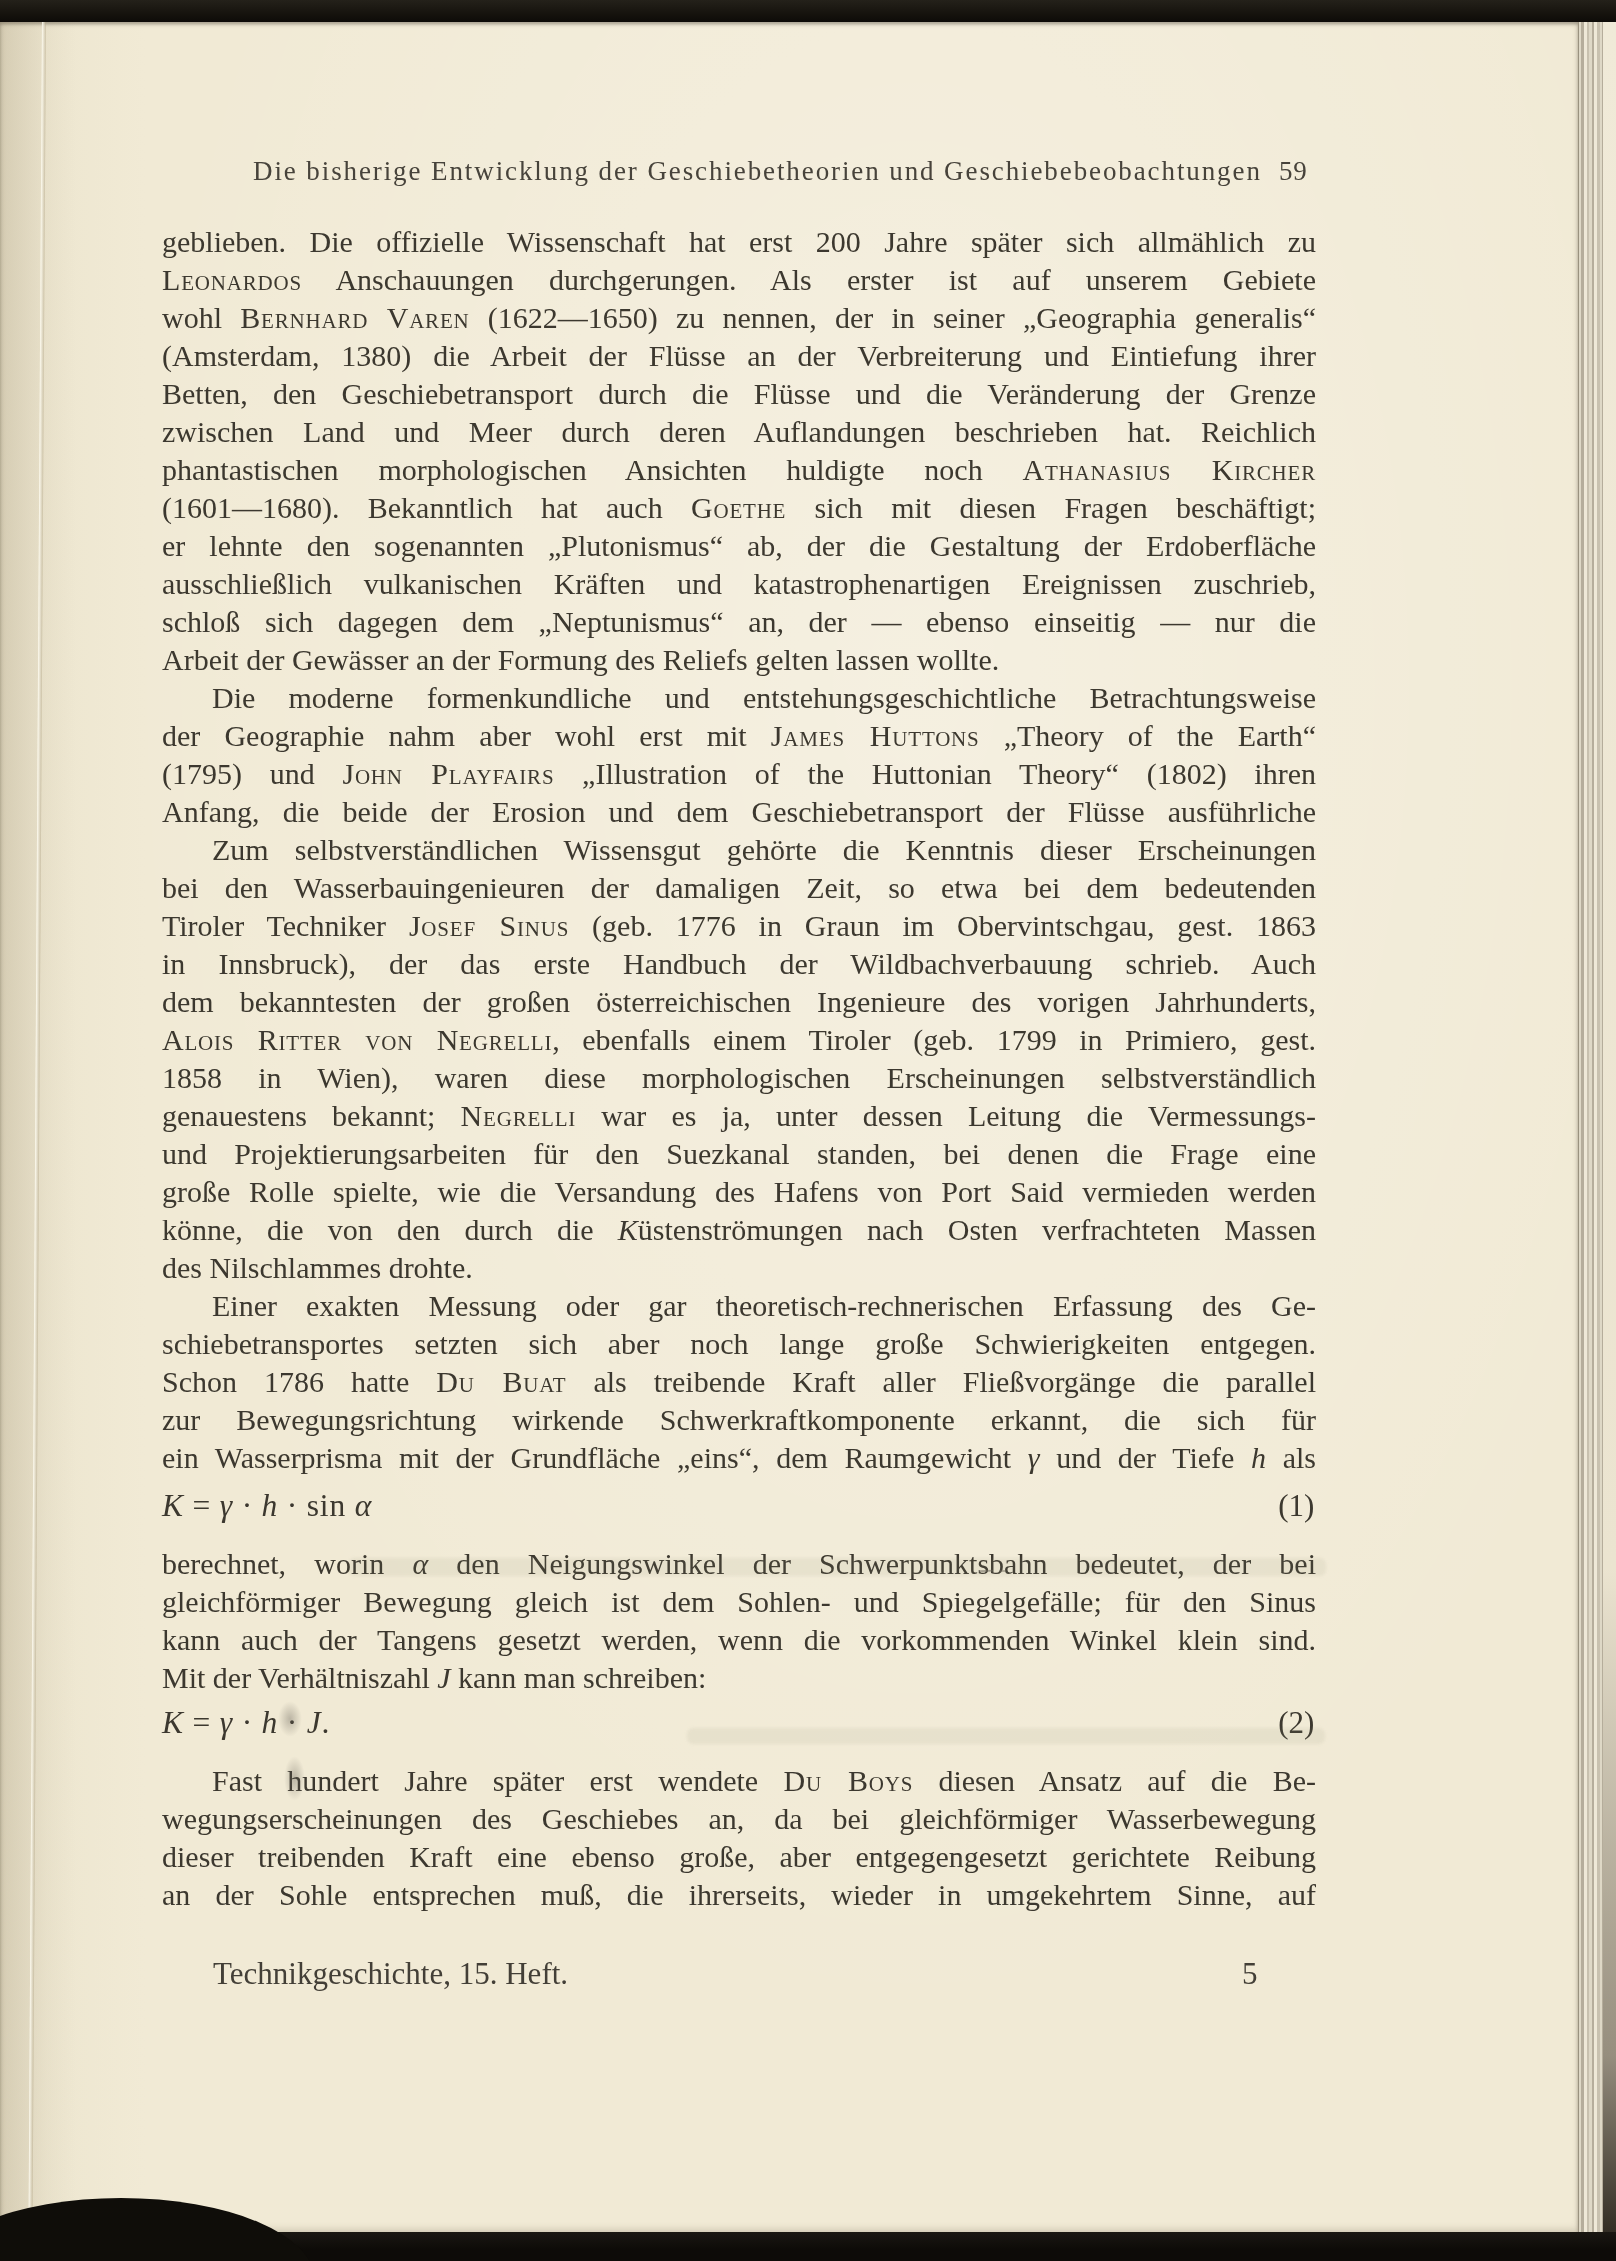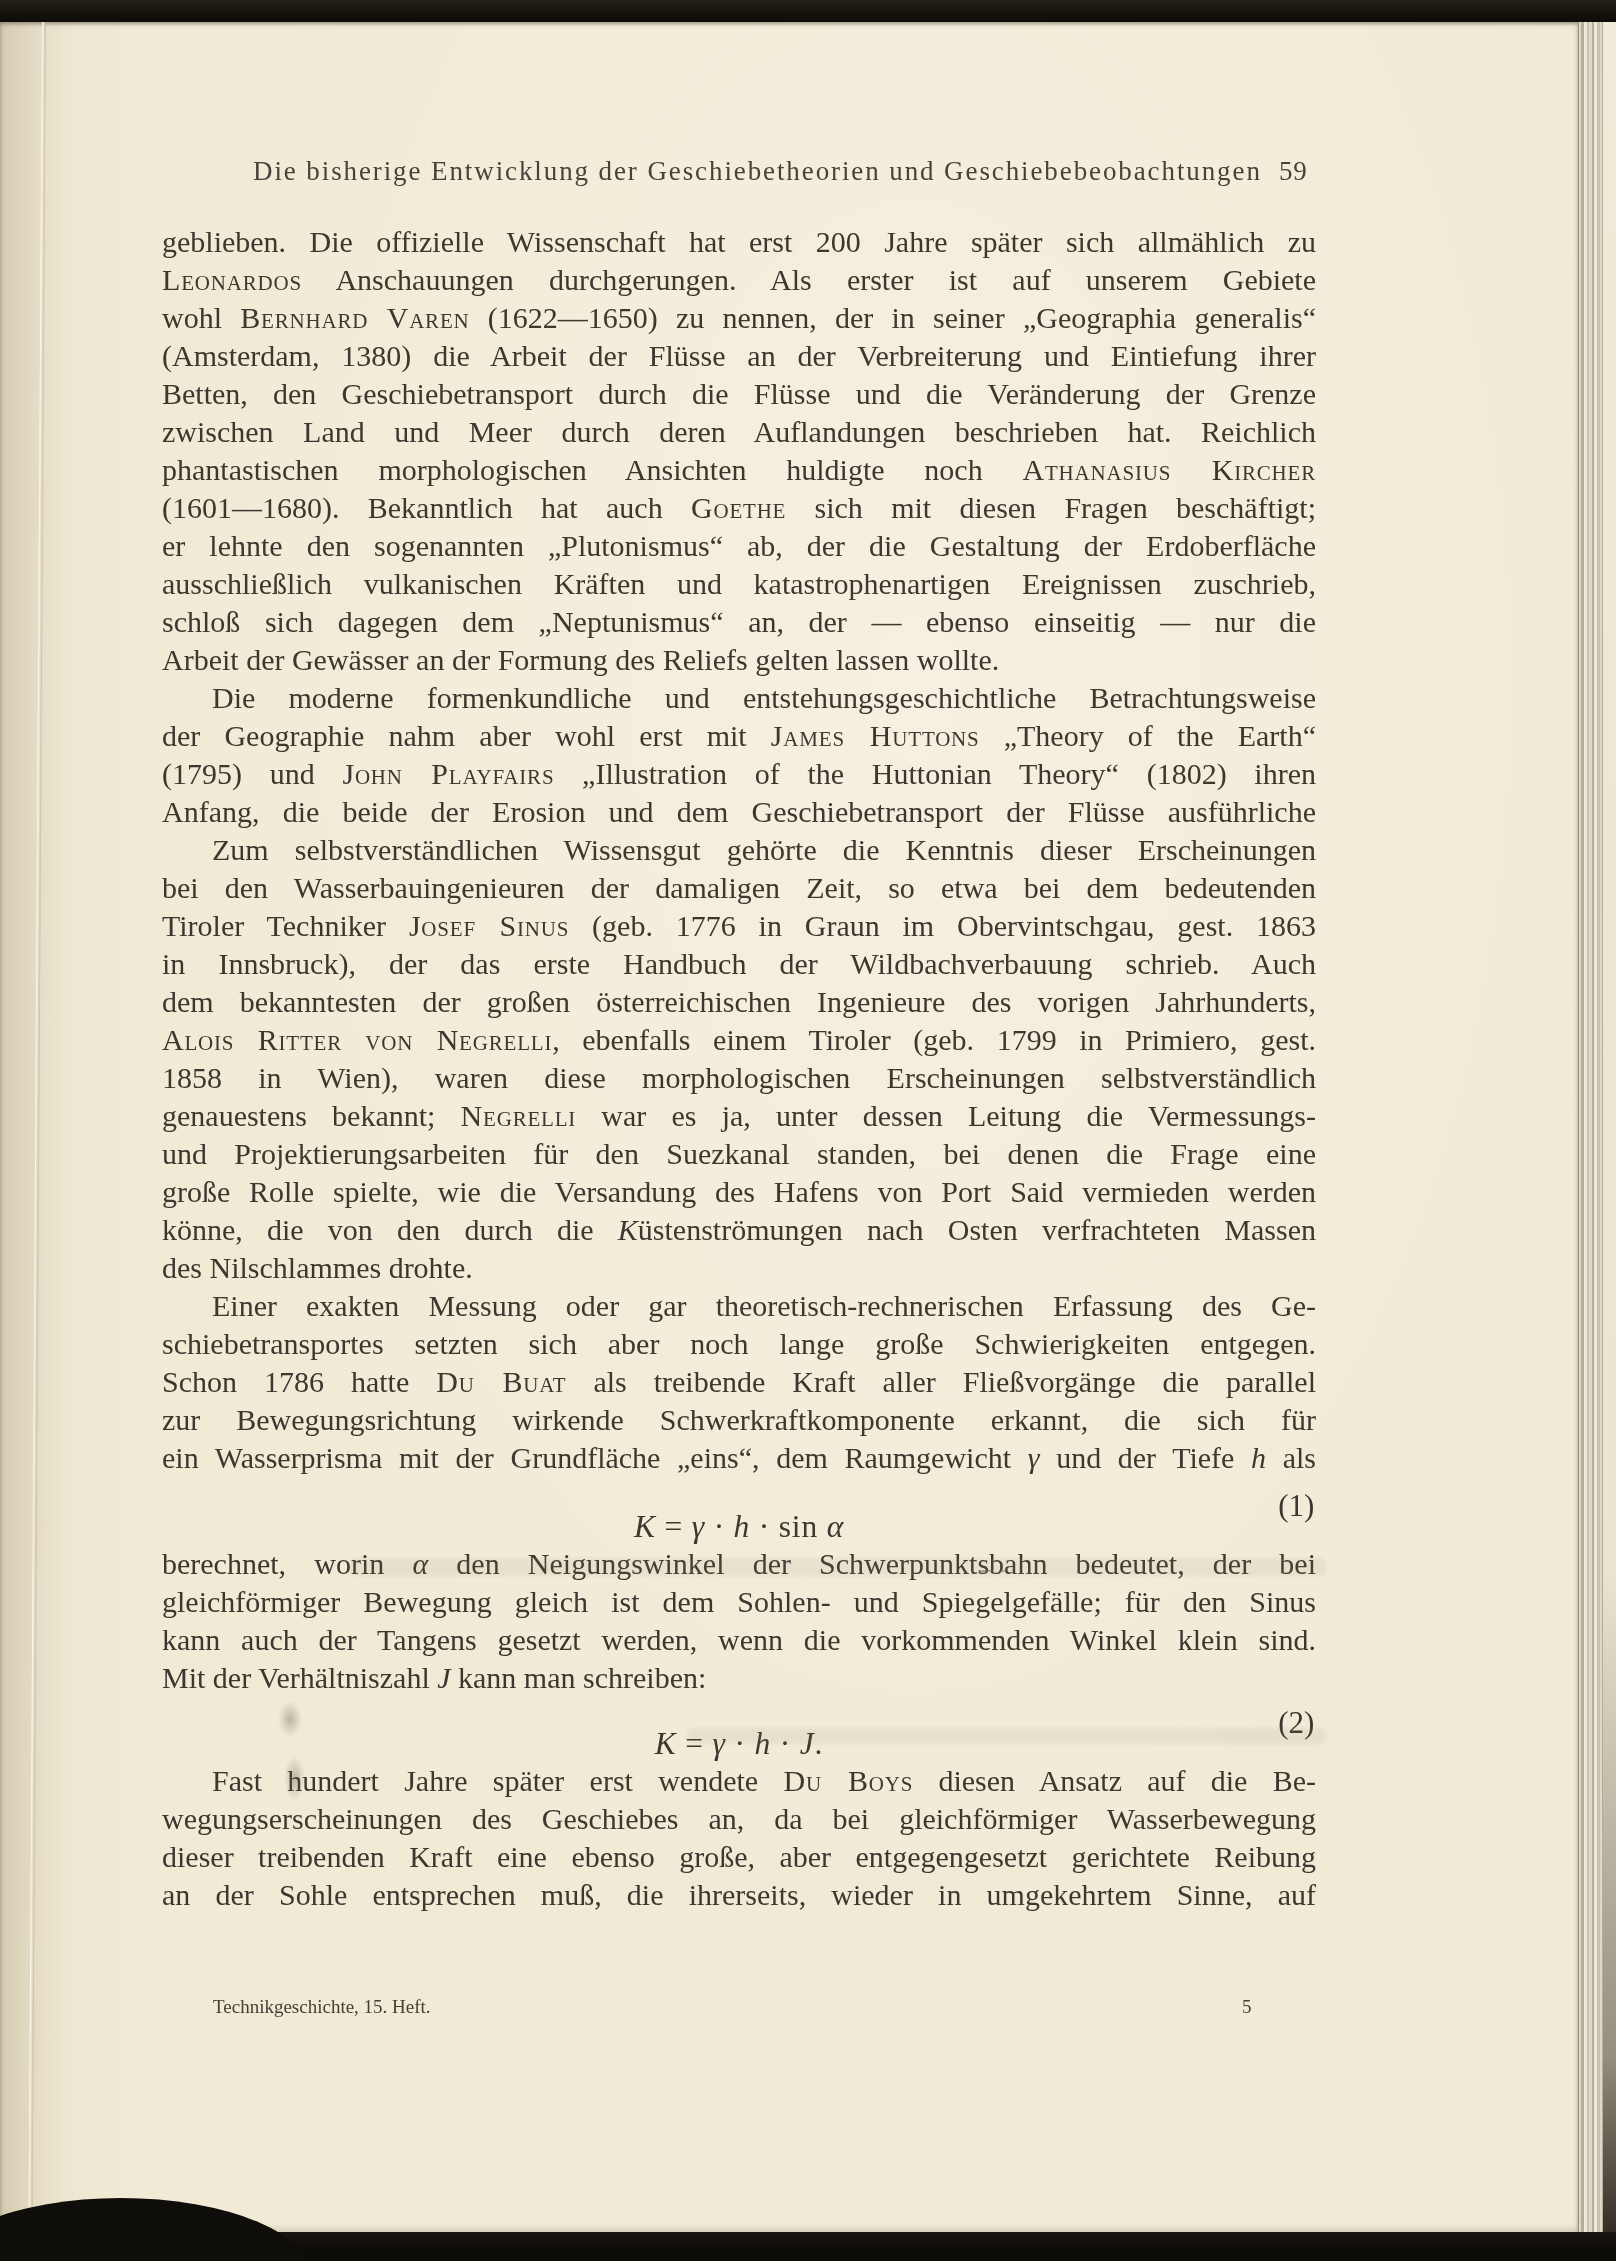--- a/index.html
+++ b/index.html
@@ -26,26 +26,26 @@
   .running-header{position:absolute;inset:0;font-size:27px;color:#47433b;}
   .rh-title{position:absolute;left:242px;top:134px;letter-spacing:1.9px;white-space:nowrap;margin-left:11px;}
   .rh-num{position:absolute;left:1279px;top:134px;letter-spacing:0.8px;}
   .body{position:absolute;left:162px;top:201px;width:1154px;font-size:30px;}
   .line{height:38px;line-height:38px;text-align:justify;text-align-last:justify;white-space:normal;}
   .line.end{text-align-last:left;}
   .line.ind{text-indent:50px;}
   .sc{font-variant:small-caps;letter-spacing:0.8px;}
   .formula{position:relative;height:68px;}
   .formula.f2{height:65px;}
-  .formula .fb{position:absolute;left:0;right:0;top:11.3px;text-align:center;
-               font-size:31.5px;line-height:36px;letter-spacing:0.8px;margin-top:21px;}
+  .formula .fb{position:absolute;left:0;right:0;top:11.3px;
+               font-size:31.5px;line-height:36px;letter-spacing:0.8px;}
   .formula.f2 .fb{top:8px;}
   .formula .fn{position:absolute;right:1.6px;top:11.3px;font-size:31px;line-height:36px;}
   .formula.f2 .fn{top:8px;}
-  .footer{position:absolute;left:0;top:1974px;width:1578px;height:40px;font-size:19px;color:#433f37;}
+  .footer{position:absolute;left:0;top:1934px;width:1578px;height:40px;font-size:31px;color:#433f37;}
   .f-imprint{position:absolute;left:213px;top:0;}
   .f-sheet{position:absolute;left:1242px;top:0;}
   .edges{position:absolute;left:1578px;top:22px;width:26px;height:2210px;
          border-left:1.6px solid #9a927f;
          background:repeating-linear-gradient(90deg,#ded8c6 0 2.4px,#b5ad9b 2.4px 4.8px,#eee8d7 4.8px 8px,#c8c1af 8px 10.5px);}
   .sliver{position:absolute;left:1603px;top:22px;width:13px;height:2210px;
           background:linear-gradient(180deg,#f0ead8 0%,#ebe4d0 70%,#968e7e 92%,#332e25 100%);}
   .ghost{position:absolute;border-radius:6.5px;background:rgba(142,140,108,0.10);filter:blur(1.6px);}
   .g1{left:348px;top:1536px;width:978px;height:18px;}
   .g2{left:687px;top:1706px;width:638px;height:16px;}

